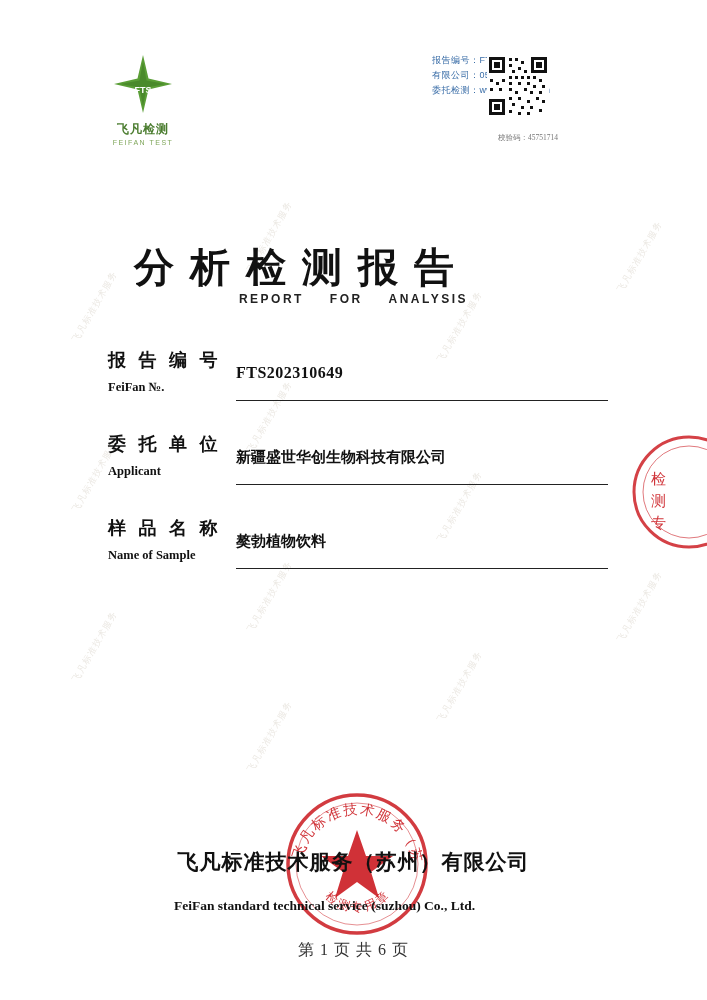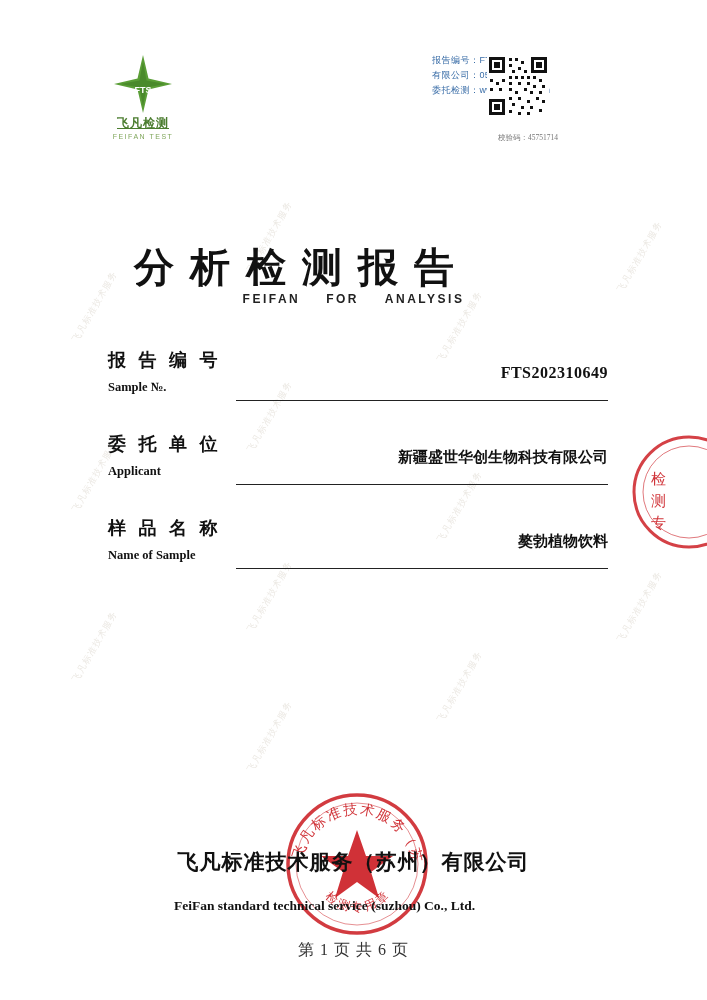--- a/index.html
+++ b/index.html
@@ -32,27 +32,26 @@
     text-align: center;
   }
   .logo-star {
     width: 62px;
     height: 62px;
     margin: 0 auto;
     position: relative;
   }
   .logo-star svg { display: block; }
   .logo-cn {
-    margin-top: 0;
+    margin-top: 6px;
     font-family: "Liberation Sans", sans-serif;
     font-size: 12px;
     font-weight: bold;
     color: #4a7c2e;
     letter-spacing: 1px;
-    text-decoration: underline;
   }
   .logo-en {
     font-family: "Liberation Sans", sans-serif;
     font-size: 7px;
     color: #7fa65a;
     letter-spacing: 1.5px;
     margin-top: 1px;
   }
 
   .meta-block {
@@ -143,21 +142,21 @@
     font-family: "Liberation Serif", serif;
     font-size: 12.5px;
     font-weight: bold;
     color: #111;
   }
   .field-value {
     position: absolute;
     left: 236px;
     width: 372px;
     top: 16px;
-    text-align: right;
+    text-align: left;
     font-family: "Liberation Serif", serif;
     font-size: 15px;
     font-weight: bold;
     color: #111;
   }
   .field-value.latin {
     font-family: "Liberation Serif", serif;
     font-size: 16px;
     letter-spacing: 0.5px;
   }
@@ -332,30 +331,30 @@
         <rect x="40" y="57" width="3" height="3"></rect>
       </g>
     </svg>
   </div>
 
   <div class="verify">校验码：45751714</div>
 </div>
 
 <div class="title-cn">分析检测报告</div>
 <div class="title-en">
-  <span>FEIFAN</span>
+  <span>REPORT</span>
   <span>FOR</span>
   <span>ANALYSIS</span>
 </div>
 
 <div class="fields">
 
   <div class="field-row">
     <div class="field-label-cn">报 告 编 号</div>
-    <div class="field-label-en">Sample №.</div>
+    <div class="field-label-en">FeiFan №.</div>
     <div class="field-value latin">FTS202310649</div>
     <div class="field-line"></div>
   </div>
 
   <div class="field-row">
     <div class="field-label-cn">委 托 单 位</div>
     <div class="field-label-en">Applicant</div>
     <div class="field-value">新疆盛世华创生物科技有限公司</div>
     <div class="field-line"></div>
   </div>

